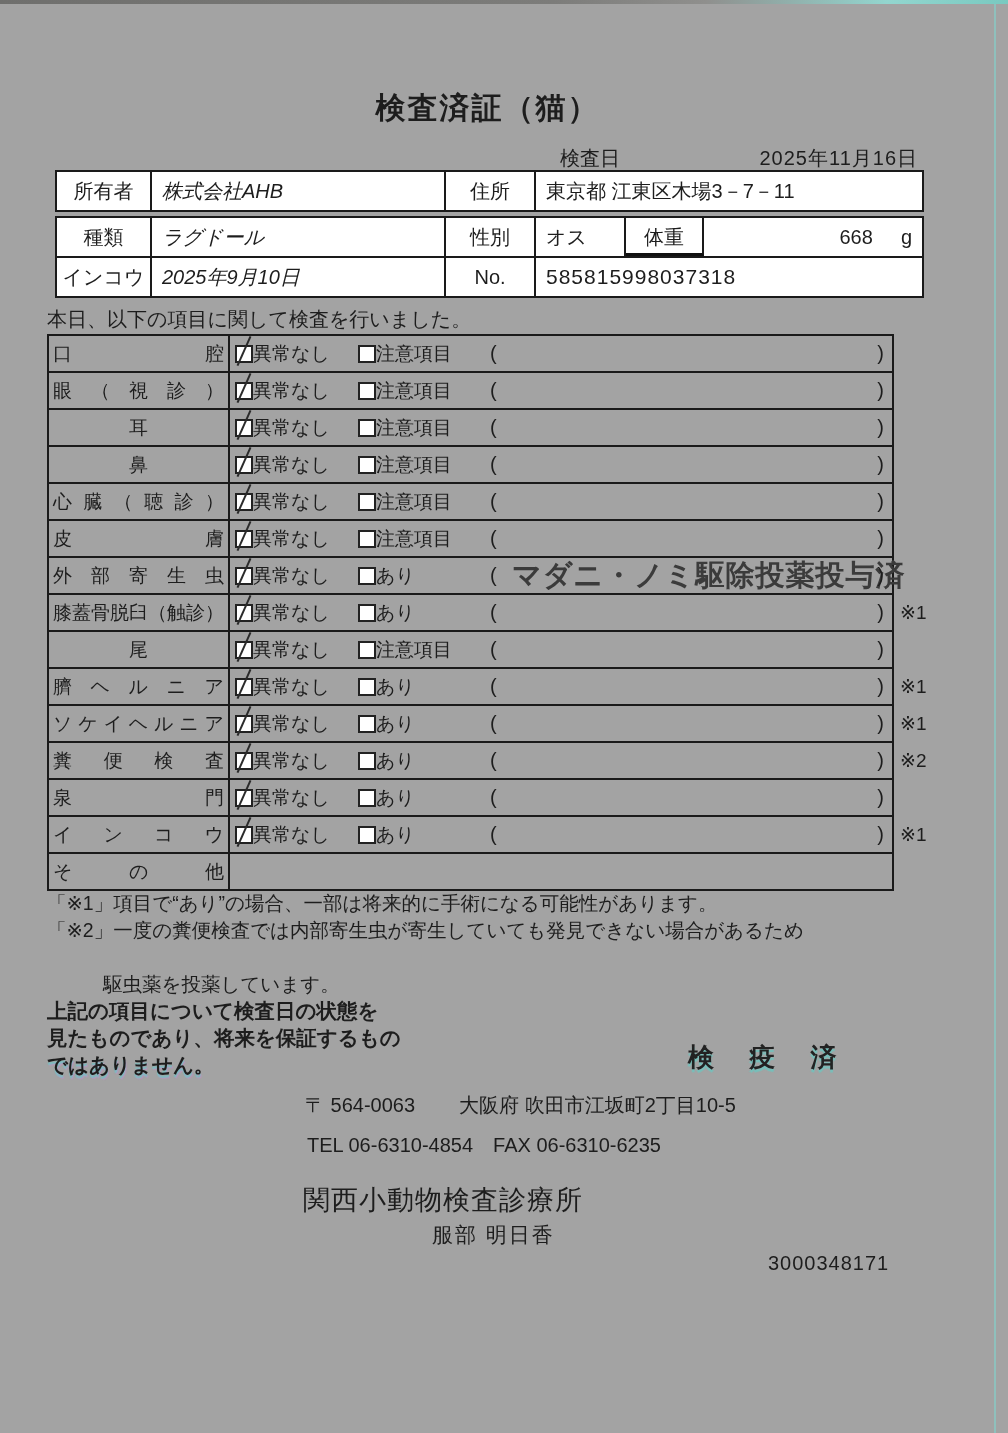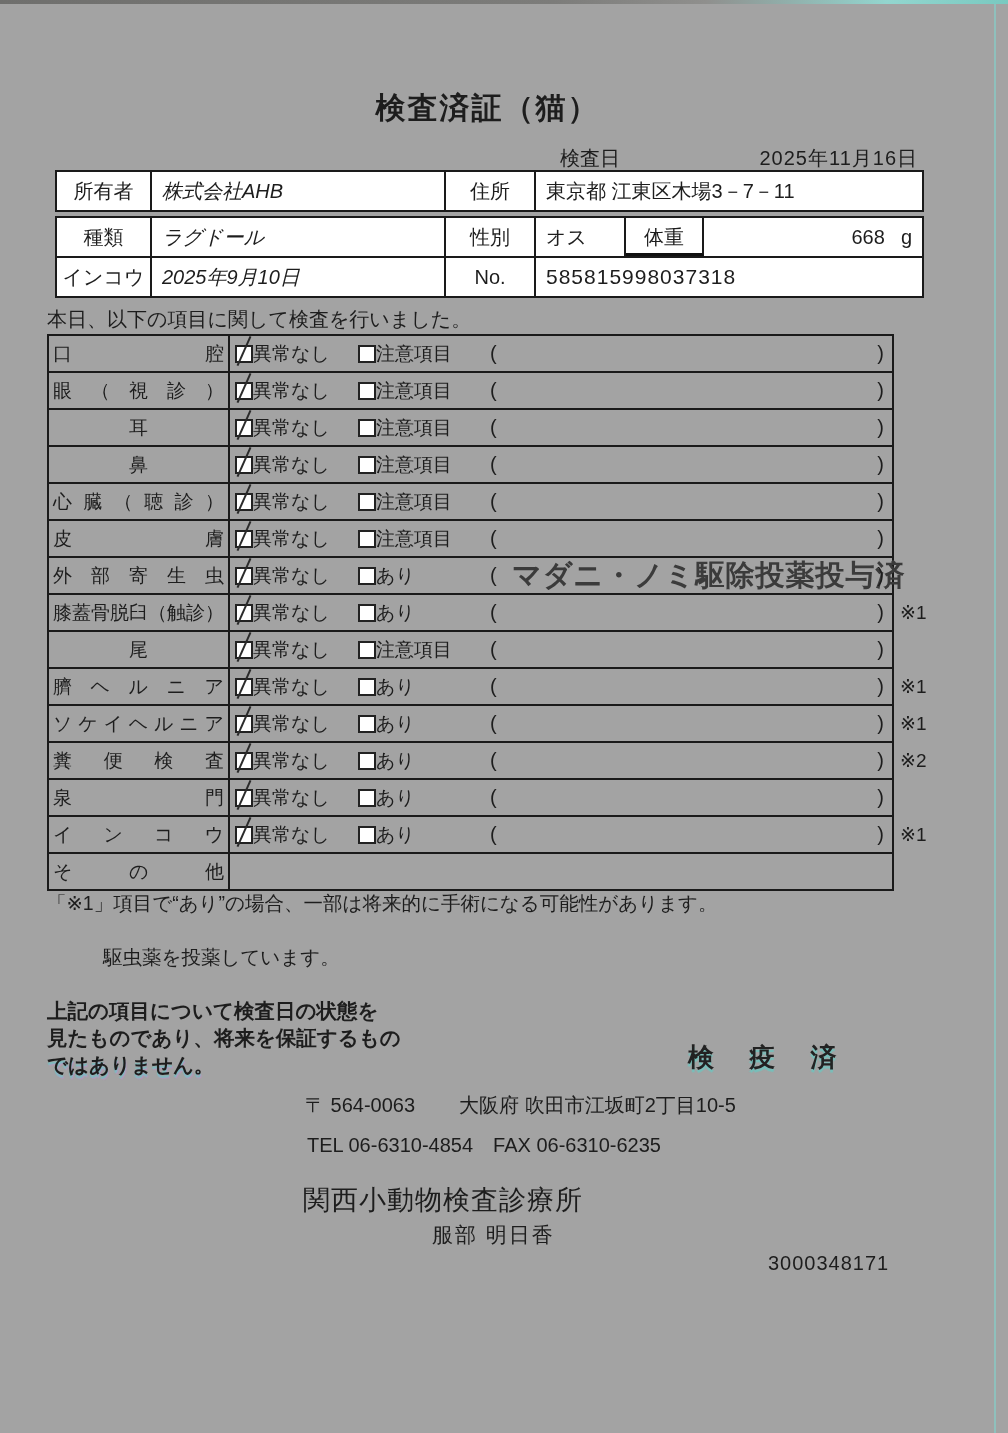--- a/index.html
+++ b/index.html
@@ -27,21 +27,21 @@
   .trow{display:flex;height:38px;line-height:38px;font-size:20px;}
   .trow + .trow{border-top:2px solid #1a1a1a;}
   .cell{box-sizing:border-box;overflow:visible;white-space:nowrap;}
   .cell.lbl{text-align:center;}
   .cell.val{padding-left:10px;}
   .bR{border-right:2px solid #1a1a1a;}
   .w95{width:95px;}  .w337{width:294px;font-style:italic;} .w90{width:90px;} .w78{width:78px;} .grow{flex:1;}
   .owner-table{top:170px;}
   .animal-table{top:216px;}
   .weight-lbl{border-bottom:3px solid #111;}
-  .weight-val{display:flex;justify-content:flex-end;align-items:center;gap:16px;padding-right:10px;}
+  .weight-val{display:flex;justify-content:flex-end;align-items:center;gap:28px;padding-right:10px;}
   .no-num{letter-spacing:1px;font-size:21px;}
 
   .intro{position:absolute;top:306px;left:47px;font-size:20px;}
 
   .checklist{position:absolute;top:334px;left:47px;width:843px;border:2px solid #1a1a1a;box-sizing:content-box;}
   .c-row{position:relative;display:flex;height:35px;line-height:35px;font-size:19px;}
   .c-row + .c-row{border-top:2px solid #1a1a1a;}
   .c-label{box-sizing:border-box;width:181px;border-right:2px solid #1a1a1a;
     padding:0 4px;text-align:justify;text-align-last:justify;white-space:nowrap;overflow:hidden;}
   .c-label.center{text-align:center;text-align-last:center;}
@@ -366,20 +366,21 @@
         
         
         
       </div>
       <span class="ref"></span>
     </div>
     </div>
 
   <div class="notes">
     <div>「※1」項目で“あり”の場合、一部は将来的に手術になる可能性があります。</div>
+    <div>「※2」一度の糞便検査では内部寄生虫が寄生していても発見できない場合があるため</div>
     <div class="indent">駆虫薬を投薬しています。</div>
   </div>
 
   <div class="disclaimer">
     <div>上記の項目について検査日の状態を</div>
     <div>見たものであり、将来を保証するもの</div>
     <div class="fringe">ではありません。</div>
   </div>
 
   <div class="stamp-q">検 疫 済</div>

